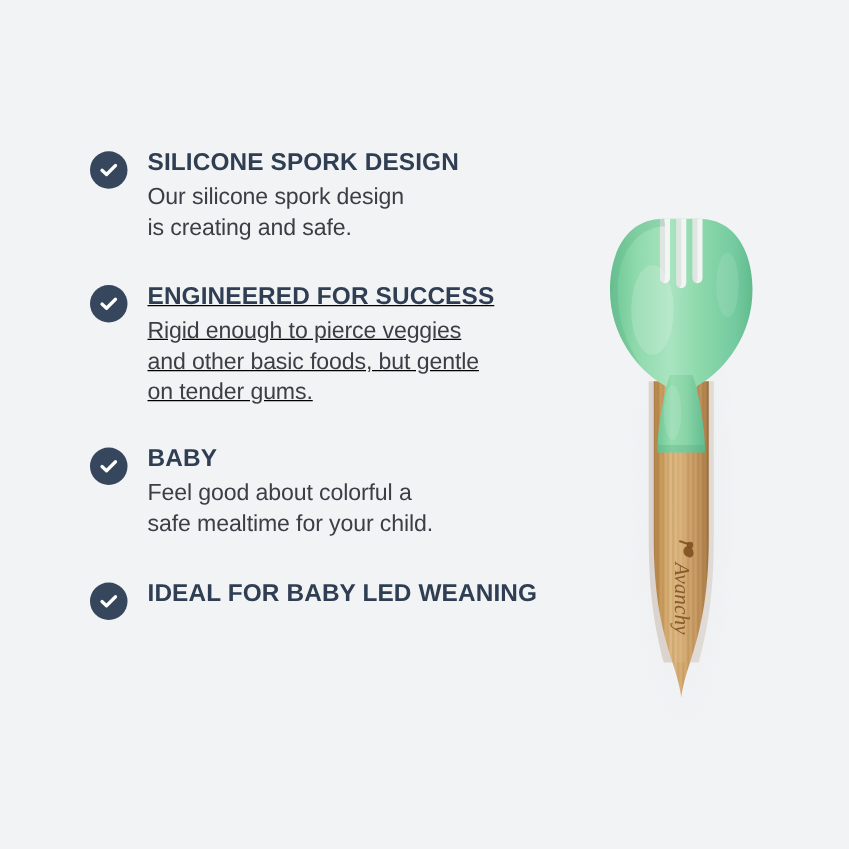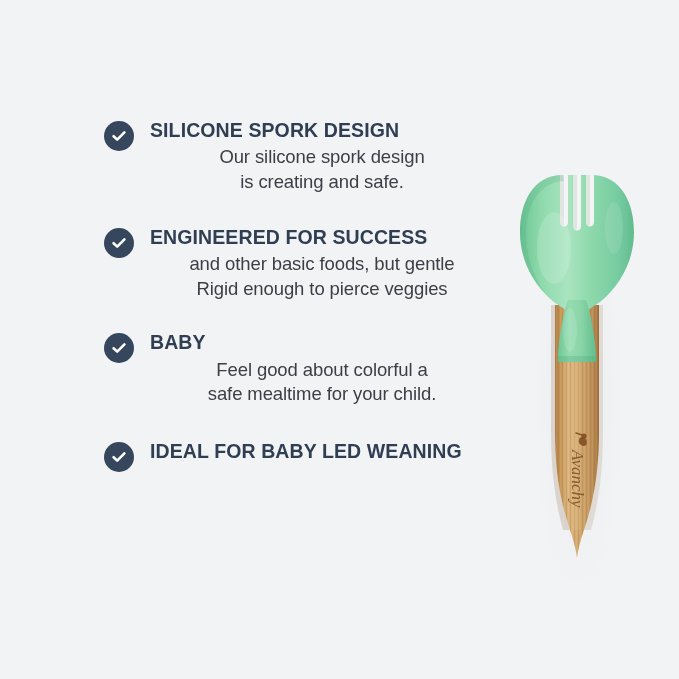--- a/index.html
+++ b/index.html
@@ -13,21 +13,20 @@
     font-family: "Liberation Sans", sans-serif;
     overflow: hidden;
     position: relative;
   }
 
   #canvas {
     position: relative;
     width: 547px;
     height: 679px;
     background: #f2f3f5;
-    margin-left: 32px;
   }
 
   
   .feature-list {
     position: absolute;
     left: 72px;
     top: 118px;
     width: 390px;
   }
 
@@ -63,27 +62,26 @@
   }
 
   .feature-desc {
     font-family: "Liberation Sans", sans-serif;
     font-weight: normal;
     font-size: 18.5px;
     color: #3b3f45;
     line-height: 1.33;
     margin: 0;
     letter-spacing: -0.1px;
-    text-align: center;
   }
   .feature-desc .ln { display: block; }
 
   
   .feature-item.i0 { margin-bottom: 30px; }
-  .feature-item.i1 { margin-bottom: 29px; }
+  .feature-item.i1 { margin-bottom: 29px; text-decoration: underline; }
   .feature-item.i2 { margin-bottom: 32px; }
   .feature-item.i3 { margin-bottom: 0; }
 
   
   .product {
     position: absolute;
     left: 470px;
     top: 100px;
     width: 150px;
     height: 480px;
@@ -111,22 +109,23 @@
     </div>
 
     <div class="feature-item i1">
       <span class="check-badge">
         <svg width="18" height="18" viewBox="0 0 18 18" aria-hidden="true">
           <path d="M3.6 9.2 L7.2 12.6 L14.4 5.4" fill="none" stroke="#ffffff" stroke-width="2.6" stroke-linecap="round" stroke-linejoin="round"></path>
         </svg>
       </span>
       <p class="feature-title">ENGINEERED FOR SUCCESS</p>
       <div class="feature-desc">
+        <span class="ln">Rigid enough to pierce veggies</span>
         <span class="ln">and other basic foods, but gentle</span>
-        <span class="ln">Rigid enough to pierce veggies</span>
+        <span class="ln">on tender gums.</span>
       </div>
     </div>
 
     <div class="feature-item i2">
       <span class="check-badge">
         <svg width="18" height="18" viewBox="0 0 18 18" aria-hidden="true">
           <path d="M3.6 9.2 L7.2 12.6 L14.4 5.4" fill="none" stroke="#ffffff" stroke-width="2.6" stroke-linecap="round" stroke-linejoin="round"></path>
         </svg>
       </span>
       <p class="feature-title">BABY</p>

